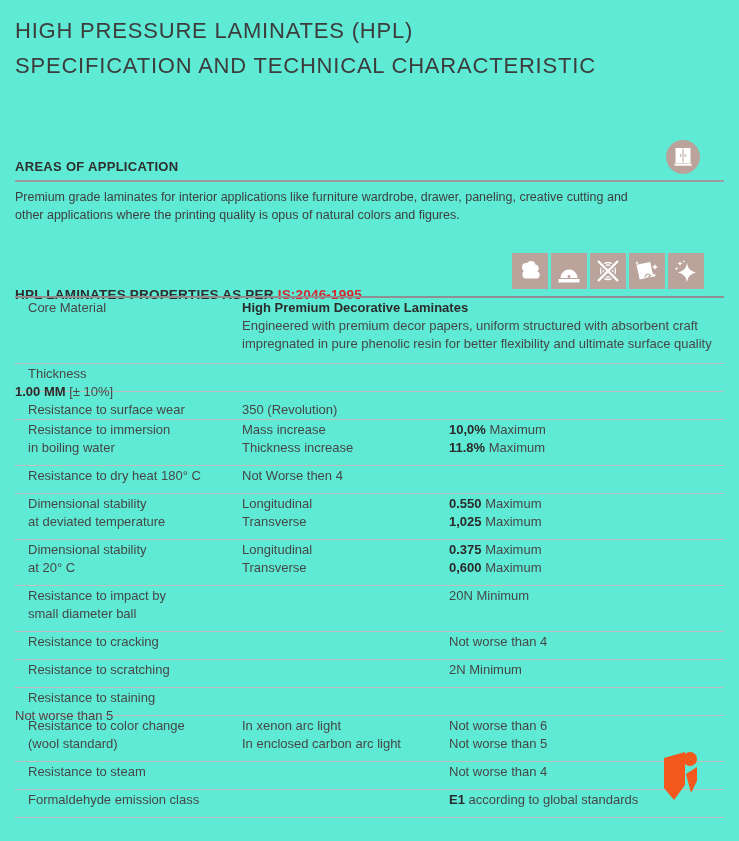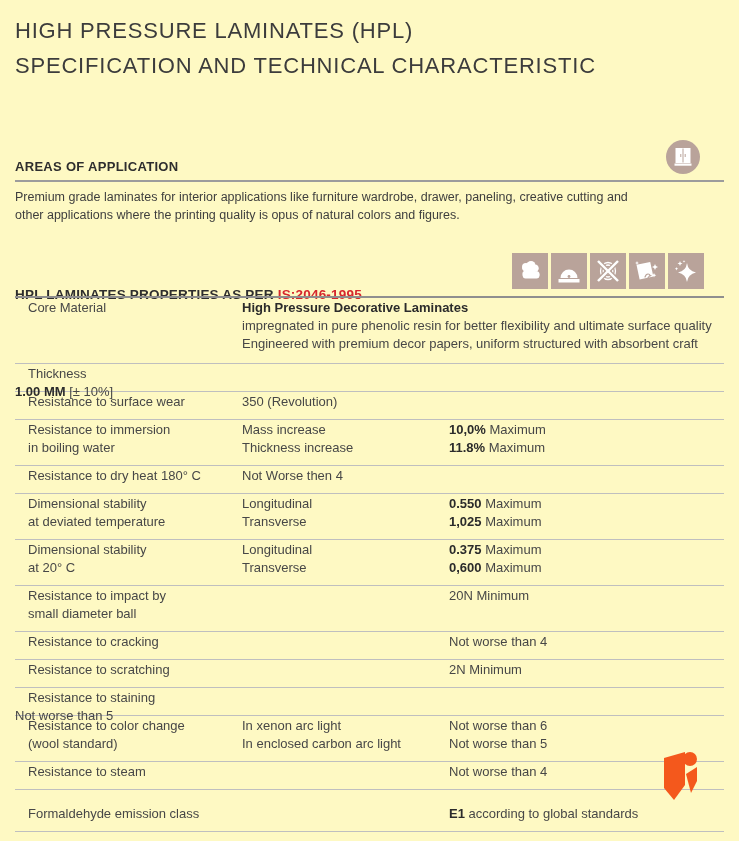--- a/index.html
+++ b/index.html
@@ -1,18 +1,18 @@
 <!DOCTYPE html>
 <html><head>
 <meta charset="utf-8">
 <style>
   html,body{margin:0;padding:0;background:#ffffff;}
   body{width:739px;height:841px;position:relative;overflow:hidden;
        font-family:"Liberation Sans",sans-serif;-webkit-font-smoothing:antialiased;}
-  .page{position:absolute;inset:0;background:#fef9c3;}
+  .page{position:absolute;inset:0;background:#5eead4;}
 
   
   .page-title{position:absolute;left:15px;top:13px;margin:0;font-size:22px;font-weight:400;
     color:#3c3c3c;letter-spacing:0.8px;line-height:35px;white-space:pre-line;}
 
   
   .areas{position:absolute;left:15px;right:15px;top:159px;}
   .section-heading{margin:0;font-size:13px;font-weight:700;color:#2e2e2e;letter-spacing:0.3px;line-height:16px;}
   .areas-rule{height:2px;background:#9c9c9c;margin-top:5px;}
   .areas-paragraph{margin:6px 0 0 0;font-size:12.5px;line-height:18px;color:#3e3e3e;white-space:pre-line;}
@@ -122,33 +122,33 @@
           <path d="M4.5 10 l0.5 1.3 1.3 0.5 -1.3 0.5 -0.5 1.3 -0.5 -1.3 -1.3 -0.5 1.3 -0.5 Z" fill="#fff"></path>
           <path d="M12 3 l0.4 1 1 0.4 -1 0.4 -0.4 1 -0.4 -1 -1 -0.4 1 -0.4 Z" fill="#fff"></path>
         </svg>
       </div>
     </div>
 
   <div class="spec-table" id="spec-table">
       <div class="trow" style="height: 66px;">
         <div class="c1">Core Material</div>
         <div class="c2 wide">
-          <div class="b">High Pressure Decorative Laminates</div>
+          <div class="b">High Premium Decorative Laminates</div>
+          <div>Engineered with premium decor papers, uniform structured with absorbent craft</div>
           <div>impregnated in pure phenolic resin for better flexibility and ultimate surface quality</div>
-          <div>Engineered with premium decor papers, uniform structured with absorbent craft</div>
         </div>
       </div>
       <div class="trow" style="height: 28px; flex-direction: column;">
         <div class="c1">Thickness</div>
         <div class="c2"></div>
         <div class="c3">
           <div><span class="b">1.00 MM</span><span> [± 10%]</span></div>
         </div>
       </div>
-      <div class="trow" style="height: 28px;">
+      <div class="trow" style="height: 28px; align-items: flex-end;">
         <div class="c1">Resistance to surface wear</div>
         <div class="c2">
           <div>350 (Revolution)</div>
         </div>
         <div class="c3"></div>
       </div>
       <div class="trow" style="height: 46px;">
         <div class="c1">Resistance to immersion
 in boiling water</div>
         <div class="c2">
@@ -232,21 +232,21 @@
           <div><span>Not worse than 5</span></div>
         </div>
       </div>
       <div class="trow" style="height: 28px;">
         <div class="c1">Resistance to steam</div>
         <div class="c2"></div>
         <div class="c3">
           <div><span>Not worse than 4</span></div>
         </div>
       </div>
-      <div class="trow" style="height: 28px; margin-top: 14px;">
+      <div class="trow" style="height: 28px;">
         <div class="c1">Formaldehyde emission class</div>
         <div class="c2"></div>
         <div class="c3">
           <div><span class="b">E1</span><span>  according to global standards</span></div>
         </div>
       </div>
     </div>
 
   <div class="brand-logo">
     <svg width="34" height="50" viewBox="0 0 34 50">

